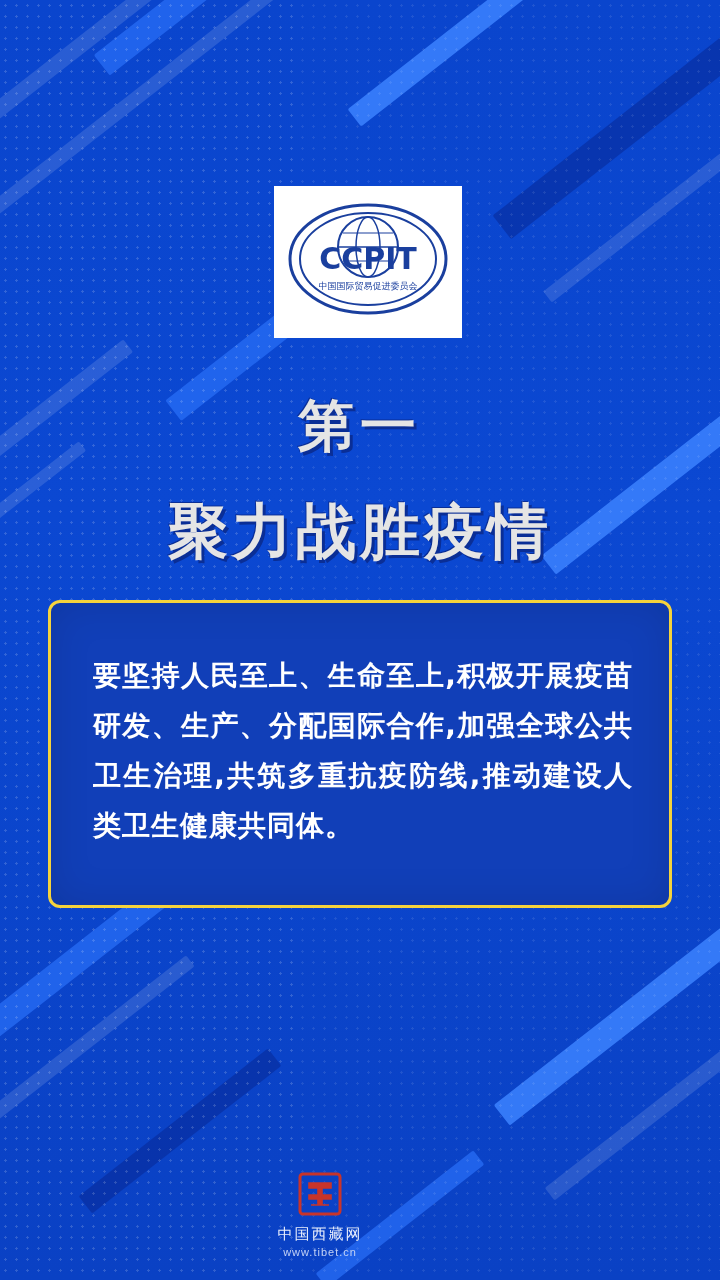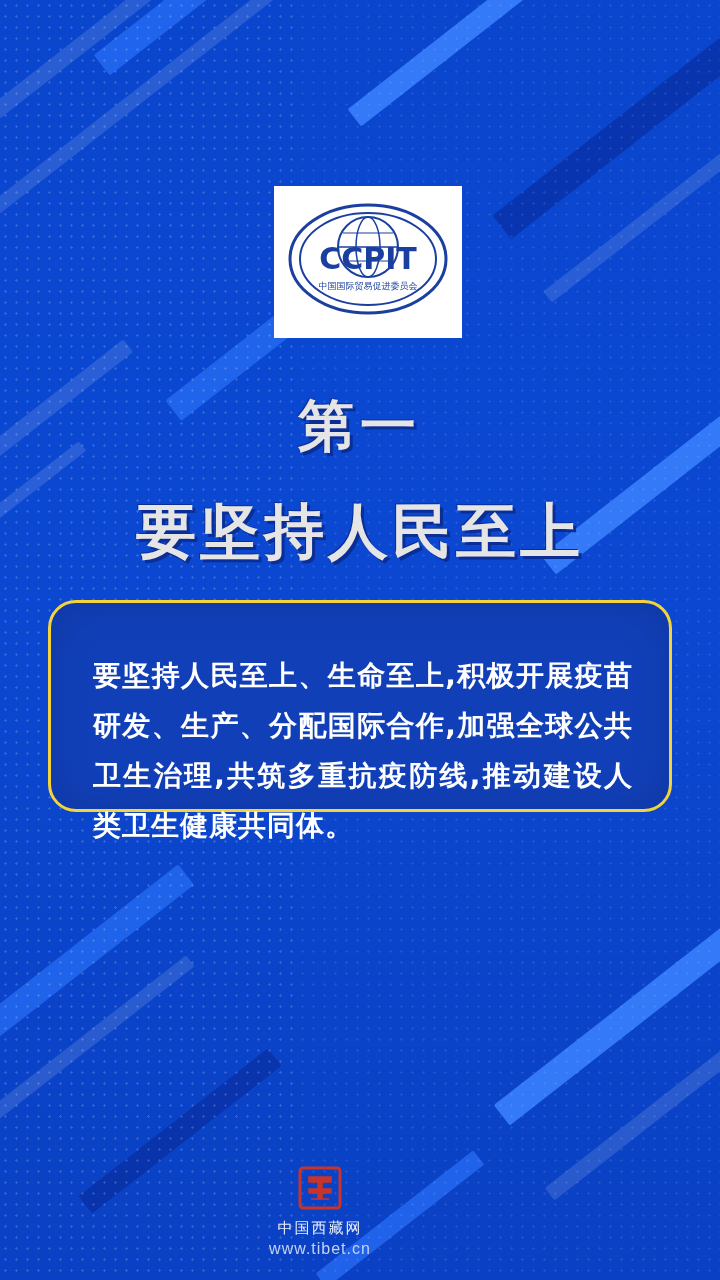--- a/index.html
+++ b/index.html
@@ -90,24 +90,24 @@
     line-height: 70px;
     letter-spacing: 4px;
   }
 
   
   .card {
     position: absolute;
     left: 48px;
     top: 600px;
     width: 624px;
-    height: 212px;
+    height: 308px;
     box-sizing: border-box;
     border: 3px solid #f5d33c;
-    border-radius: 28px;
+    border-radius: 12px;
     background: #113fb8;
     box-shadow: inset 0 0 40px rgba(0,0,0,0.12);
     padding-left: 20px;
   }
   .card-text {
     position: absolute;
     left: 42px;
     top: 48px;
     width: 540px;
     color: #ffffff;
@@ -133,21 +133,21 @@
     margin: 0 auto 4px auto;
   }
   .footer-name {
     color: #e8eefc;
     font-size: 15px;
     letter-spacing: 2px;
     font-family: "DejaVu Sans", "Liberation Sans", sans-serif;
   }
   .footer-url {
     color: #c3d2f5;
-    font-size: 16px;
+    font-size: 11px;
     letter-spacing: 1px;
     margin-top: 2px;
     font-family: "Liberation Sans", sans-serif;
   }
 </style>
 </head>
 <body>
 
 <div class="poster">
 
@@ -182,21 +182,21 @@
       <ellipse cx="85" cy="50" rx="12" ry="30" fill="none" stroke="#1a3f9e" stroke-width="1.5"></ellipse>
       <line x1="55" y1="50" x2="115" y2="50" stroke="#1a3f9e" stroke-width="1.5"></line>
       <line x1="60" y1="36" x2="110" y2="36" stroke="#1a3f9e" stroke-width="1.2"></line>
       <line x1="60" y1="64" x2="110" y2="64" stroke="#1a3f9e" stroke-width="1.2"></line>
       <text x="85" y="72" text-anchor="middle" font-family="DejaVu Sans, sans-serif" font-size="30" font-weight="bold" fill="#1a3f9e">CCPIT</text>
       <text x="85" y="92" text-anchor="middle" font-family="DejaVu Sans, sans-serif" font-size="9" fill="#1a3f9e">中国国际贸易促进委员会</text>
     </svg>
   </div>
 
   <div class="title-1">第一</div>
-  <div class="title-2">要坚持人民至上</div>
+  <div class="title-2">聚力战胜疫情</div>
 
   <div class="card">
     <div class="card-text">要坚持人民至上、生命至上,积极开展疫苗研发、生产、分配国际合作,加强全球公共卫生治理,共筑多重抗疫防线,推动建设人类卫生健康共同体。</div>
   </div>
 
   <div class="footer">
     <svg class="footer-mark" viewBox="0 0 46 46">
       <rect x="3" y="3" width="40" height="40" rx="3" fill="none" stroke="#c8342a" stroke-width="3"></rect>
       <path d="M12 12 L34 12 L34 17 L12 17 Z M21 17 L25 17 L25 34 L21 34 Z M12 24 L34 24 L34 28 L12 28 Z M14 34 L32 34" fill="#c8342a" stroke="#c8342a" stroke-width="1.6"></path>
     </svg>

